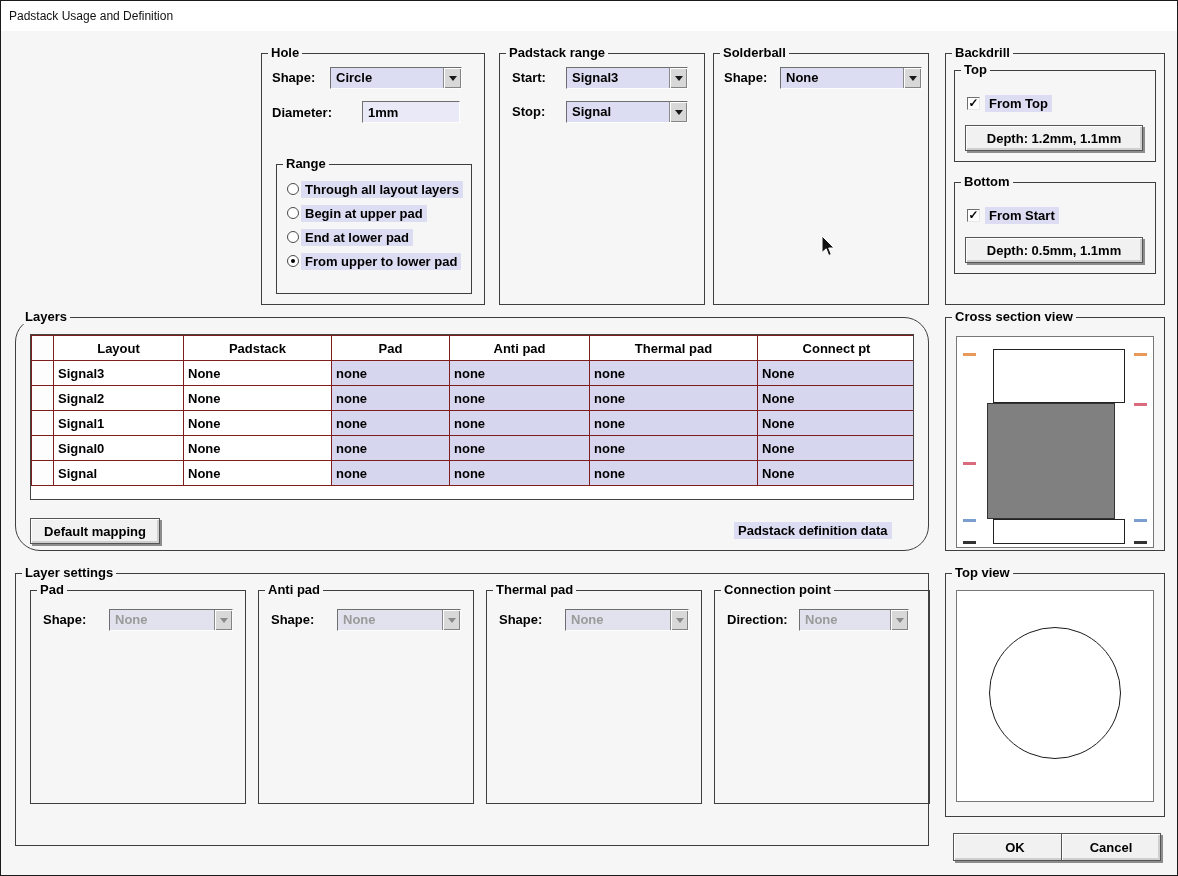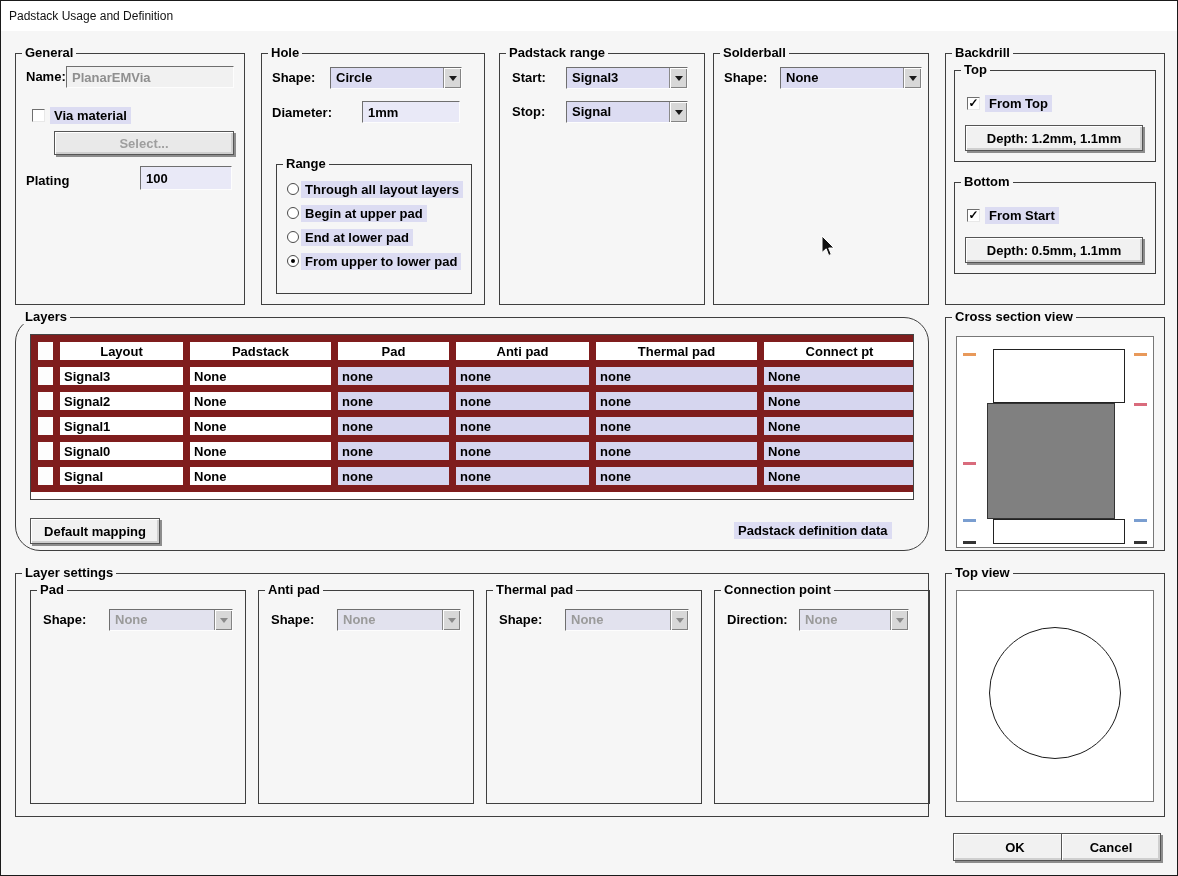--- a/index.html
+++ b/index.html
@@ -46,21 +46,21 @@
               font-size: 12px; font-weight: bold; line-height: 11px; text-align: center; color: #000; }
 
   .radio-row { display: flex; align-items: center; gap: 2px; height: 24px; padding-left: 8px; }
   .radio { width: 12px; height: 12px; border-radius: 50%; background: #fff;
            border: 1px solid #4a4a4a; position: relative; flex: 0 0 auto; }
   .radio.sel::after { content: ""; position: absolute; left: 3px; top: 3px; width: 4px; height: 4px;
                       border-radius: 50%; background: #000; }
 
   .table-wrap { position: absolute; background: #fff; border: 1px solid #444; overflow: hidden; }
   table.layers { border-collapse: collapse; width: 100%; table-layout: fixed; }
-  table.layers th, table.layers td { border: 7px solid #7f1d1d; font-size: 13px; font-weight: bold;
+  table.layers th, table.layers td { border: 1px solid #7f1d1d; font-size: 13px; font-weight: bold;
                                      height: 25px; padding: 0 4px; overflow: hidden; white-space: nowrap;
                                      color: #000; }
   table.layers th { text-align: center; background: #fff; }
   table.layers td { text-align: left; background: #fff; }
   table.layers td.cell-hl { background: #d6d6ef; }
   table.layers .rowhdr { background: #fdfdfd; padding: 0; }
 
   .draw-area { position: absolute; background: #fff; border: 1px solid #777; }
   .cs-top    { position: absolute; left: 36px; top: 12px;  width: 132px; height: 54px;  border: 1px solid #222; background: #fff; }
   .cs-body   { position: absolute; left: 30px; top: 66px;  width: 128px; height: 116px; border: 1px solid #333; background: #808080; }
@@ -76,30 +76,20 @@
 </style>
 </head>
 <body>
 
 <div id="root">
 
   <div class="titlebar">
     <span class="ttl">Padstack Usage and Definition</span>
   </div>
 
-  <div class="group" style="left:14px; top:52px; width:230px; height:252px;">
-    <span class="legend">General</span>
-    <span class="abs lbl" style="left:10px; top:15px;">Name:</span>
-    <input class="input disabled" style="left: 50px; top: 12px; width: 168px; height: 22px;" readonly="" value="PlanarEMVia">
-    <span class="checkbox" style="left:16px; top:55px;"></span>
-    <span class="abs hl" style="left:34px; top:53px;">Via material</span>
-    <div class="btn disabled" style="left:38px; top:77px; width:180px; height:24px;">Select...</div>
-    <span class="abs lbl" style="left:10px; top:119px;">Plating</span>
-    <input class="input" style="left: 124px; top: 112px; width: 92px; height: 24px;" readonly="" value="100">
-  </div>
 
   <div class="group" style="left:260px; top:52px; width:224px; height:252px;">
     <span class="legend">Hole</span>
     <span class="abs lbl" style="left:10px; top:16px;">Shape:</span>
     <div class="combo" style="left:68px; top:13px; width:132px;">
       <span class="combo-val">Circle</span>
       <span class="combo-btn">
           <span class="tri"></span>
         </span>
     </div>
@@ -260,21 +250,21 @@
       <span class="mk mk-orange" style="right:6px; top:16px;"></span>
       <span class="mk mk-pink" style="left:6px;  top:125px;"></span>
       <span class="mk mk-pink" style="right:6px; top:66px;"></span>
       <span class="mk mk-blue" style="left:6px;  top:182px;"></span>
       <span class="mk mk-blue" style="right:6px; top:182px;"></span>
       <span class="mk mk-black" style="left:6px;  top:204px;"></span>
       <span class="mk mk-black" style="right:6px; top:204px;"></span>
     </div>
   </div>
 
-  <div class="group" style="left:14px; top:572px; width:914px; height:244px;">
+  <div class="group" style="left:14px; top:572px; width:914px; height:273px;">
     <span class="legend">Layer settings</span>
 
     <div class="group" style="left:14px; top:16px; width:216px; height:214px;">
       <span class="legend">Pad</span>
       <span class="abs lbl" style="left:12px; top:21px;">Shape:</span>
       <div class="combo disabled" style="left:78px; top:18px; width:124px;">
         <span class="combo-val">None</span>
         <span class="combo-btn">
             <span class="tri"></span>
           </span>

